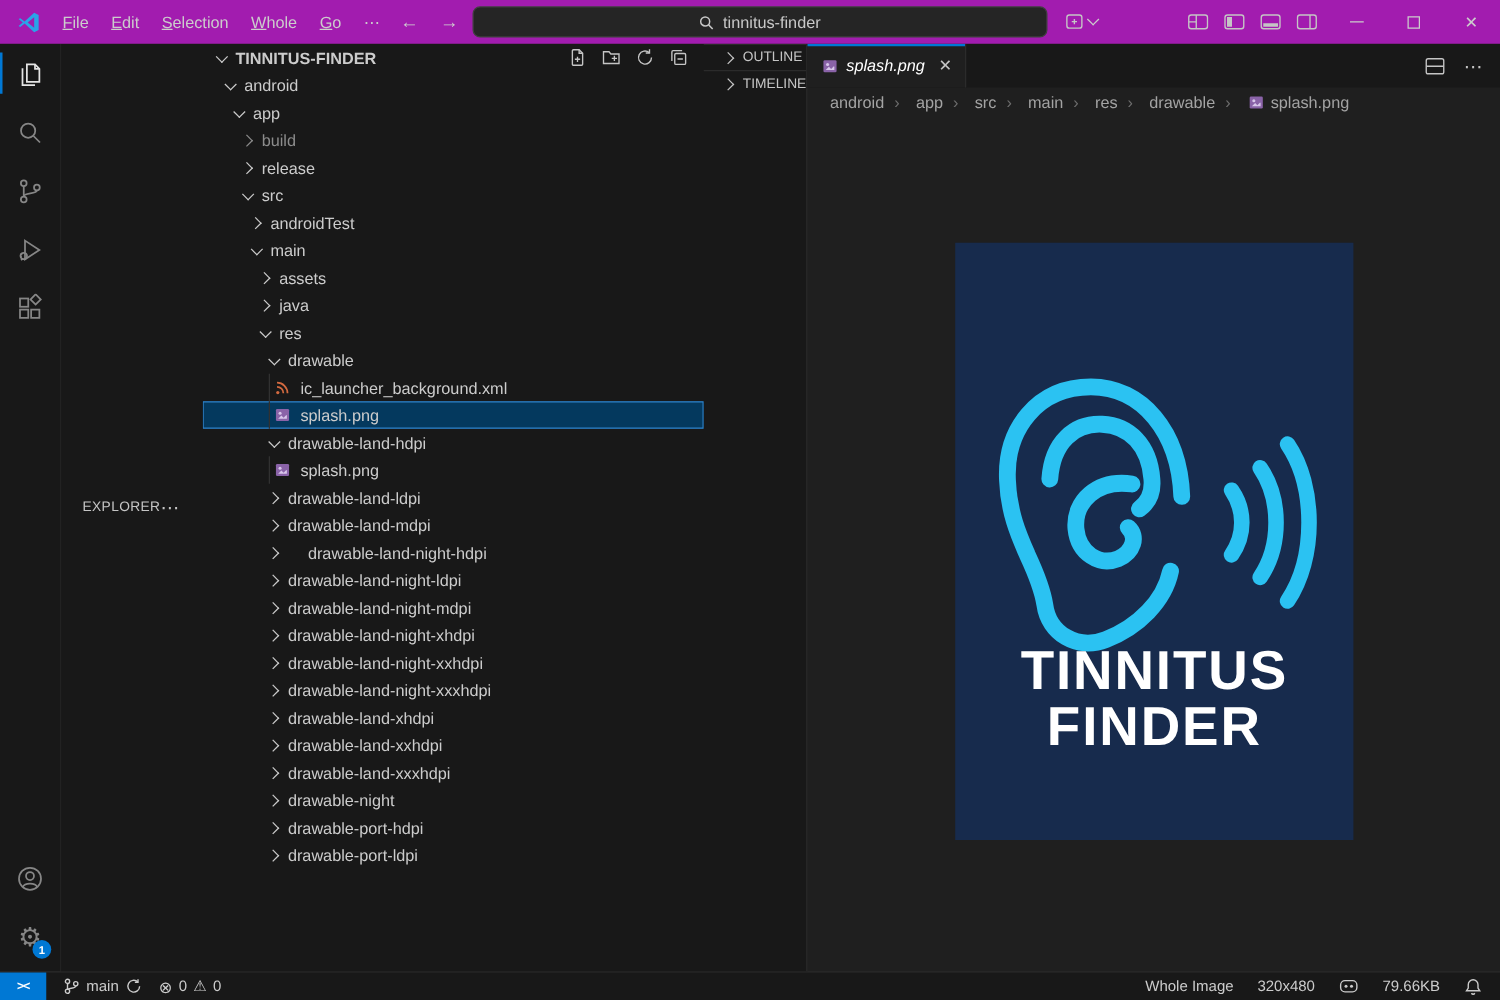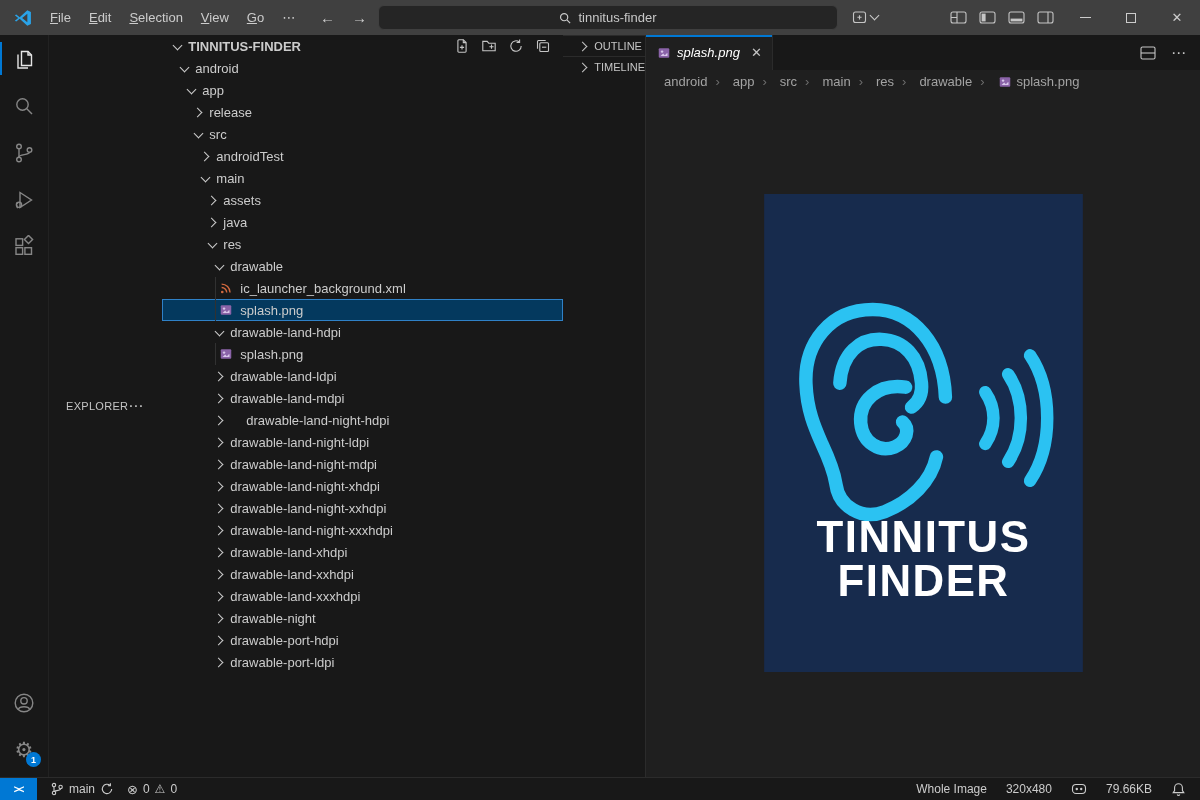--- a/index.html
+++ b/index.html
@@ -1,21 +1,21 @@
 <!DOCTYPE html>
 <html><head>
 <meta charset="utf-8">
 <style>
   *{box-sizing:border-box;margin:0;padding:0;user-select:none}
   html,body{width:1200px;height:800px;overflow:hidden}
   body{background:#1f1f1f;font-family:"Liberation Sans","DejaVu Sans",sans-serif;color:#ccc}
   .app{position:relative;width:1200px;height:800px;display:flex;flex-direction:column}
 
   
-  .titlebar{flex:0 0 35px;height:35px;background:#404040;display:flex;align-items:center;position:relative;z-index:5}
+  .titlebar{flex:0 0 35px;height:35px;background:#a21caf;display:flex;align-items:center;position:relative;z-index:5}
   .vslogo{width:20px;height:20px;margin-left:13px}
   .menus{display:flex;margin-left:8px}
   .menu-item{display:inline-block;padding:3px 9px;font-size:13px;color:#ccc;border-radius:5px}
   .menu-item::first-letter{text-decoration:underline}
   .menu-item.no-mn::first-letter{text-decoration:none}
   .nav-arrows{position:absolute;left:320px;display:flex;gap:17px;color:#cfcfcf;font-size:15px}
   .searchbox{position:absolute;left:378px;top:5px;width:460px;height:25px;background:#252525;border:1px solid #3f3f3f;border-radius:6px;display:flex;align-items:center;justify-content:center;gap:7px;font-size:13px;color:#c8c8c8}
   .sglyph{width:12px;height:12px;fill:none;stroke:#c8c8c8;stroke-width:1.4}
   .tb-tools{position:absolute;right:322px;display:flex;align-items:center;gap:3px;color:#ccc}
   .caret{width:7px;height:7px;border-right:1.3px solid #ccc;border-bottom:1.3px solid #ccc;transform:rotate(45deg);margin-top:-4px}
@@ -88,21 +88,21 @@
 <div class="app">
 
   <div class="titlebar">
     <svg class="vslogo" viewBox="0 0 24 24">
         <path fill="#2aa3e8" d="M17.2 2.6 8 11 3.9 7.8l-1.7.9L6.3 12l-4.1 3.3 1.7.9L8 13l9.2 8.4 4.3-2.1V4.7zm0 4.3v10.2L11 12z"></path>
       </svg>
     <div class="menus">
       <span class="menu-item">File</span>
       <span class="menu-item">Edit</span>
       <span class="menu-item">Selection</span>
-      <span class="menu-item">View</span>
+      <span class="menu-item">Whole</span>
       <span class="menu-item">Go</span>
       <span class="menu-item no-mn">⋯</span>
     </div>
     <div class="nav-arrows">
       <span>←</span>
       <span>→</span>
     </div>
     <div class="searchbox">
       <svg class="sglyph" viewBox="0 0 14 14">
           <circle cx="6" cy="6" r="4.2"></circle>
@@ -232,20 +232,24 @@
             </span>
           </div>
           <div class="trow" style="padding-left: 15px;">
             <span class="twisty open"></span>
             <span class="tlabel">android</span>
           </div>
           <div class="trow" style="padding-left: 22px;">
             <span class="twisty open"></span>
             <span class="tlabel">app</span>
           </div>
+          <div class="trow dim" style="padding-left: 29px;">
+            <span class="twisty closed"></span>
+            <span class="tlabel">build</span>
+          </div>
           <div class="trow" style="padding-left: 29px;">
             <span class="twisty closed"></span>
             <span class="tlabel">release</span>
           </div>
           <div class="trow" style="padding-left: 29px;">
             <span class="twisty open"></span>
             <span class="tlabel">src</span>
           </div>
           <div class="trow" style="padding-left: 36px;">
             <span class="twisty closed"></span>

